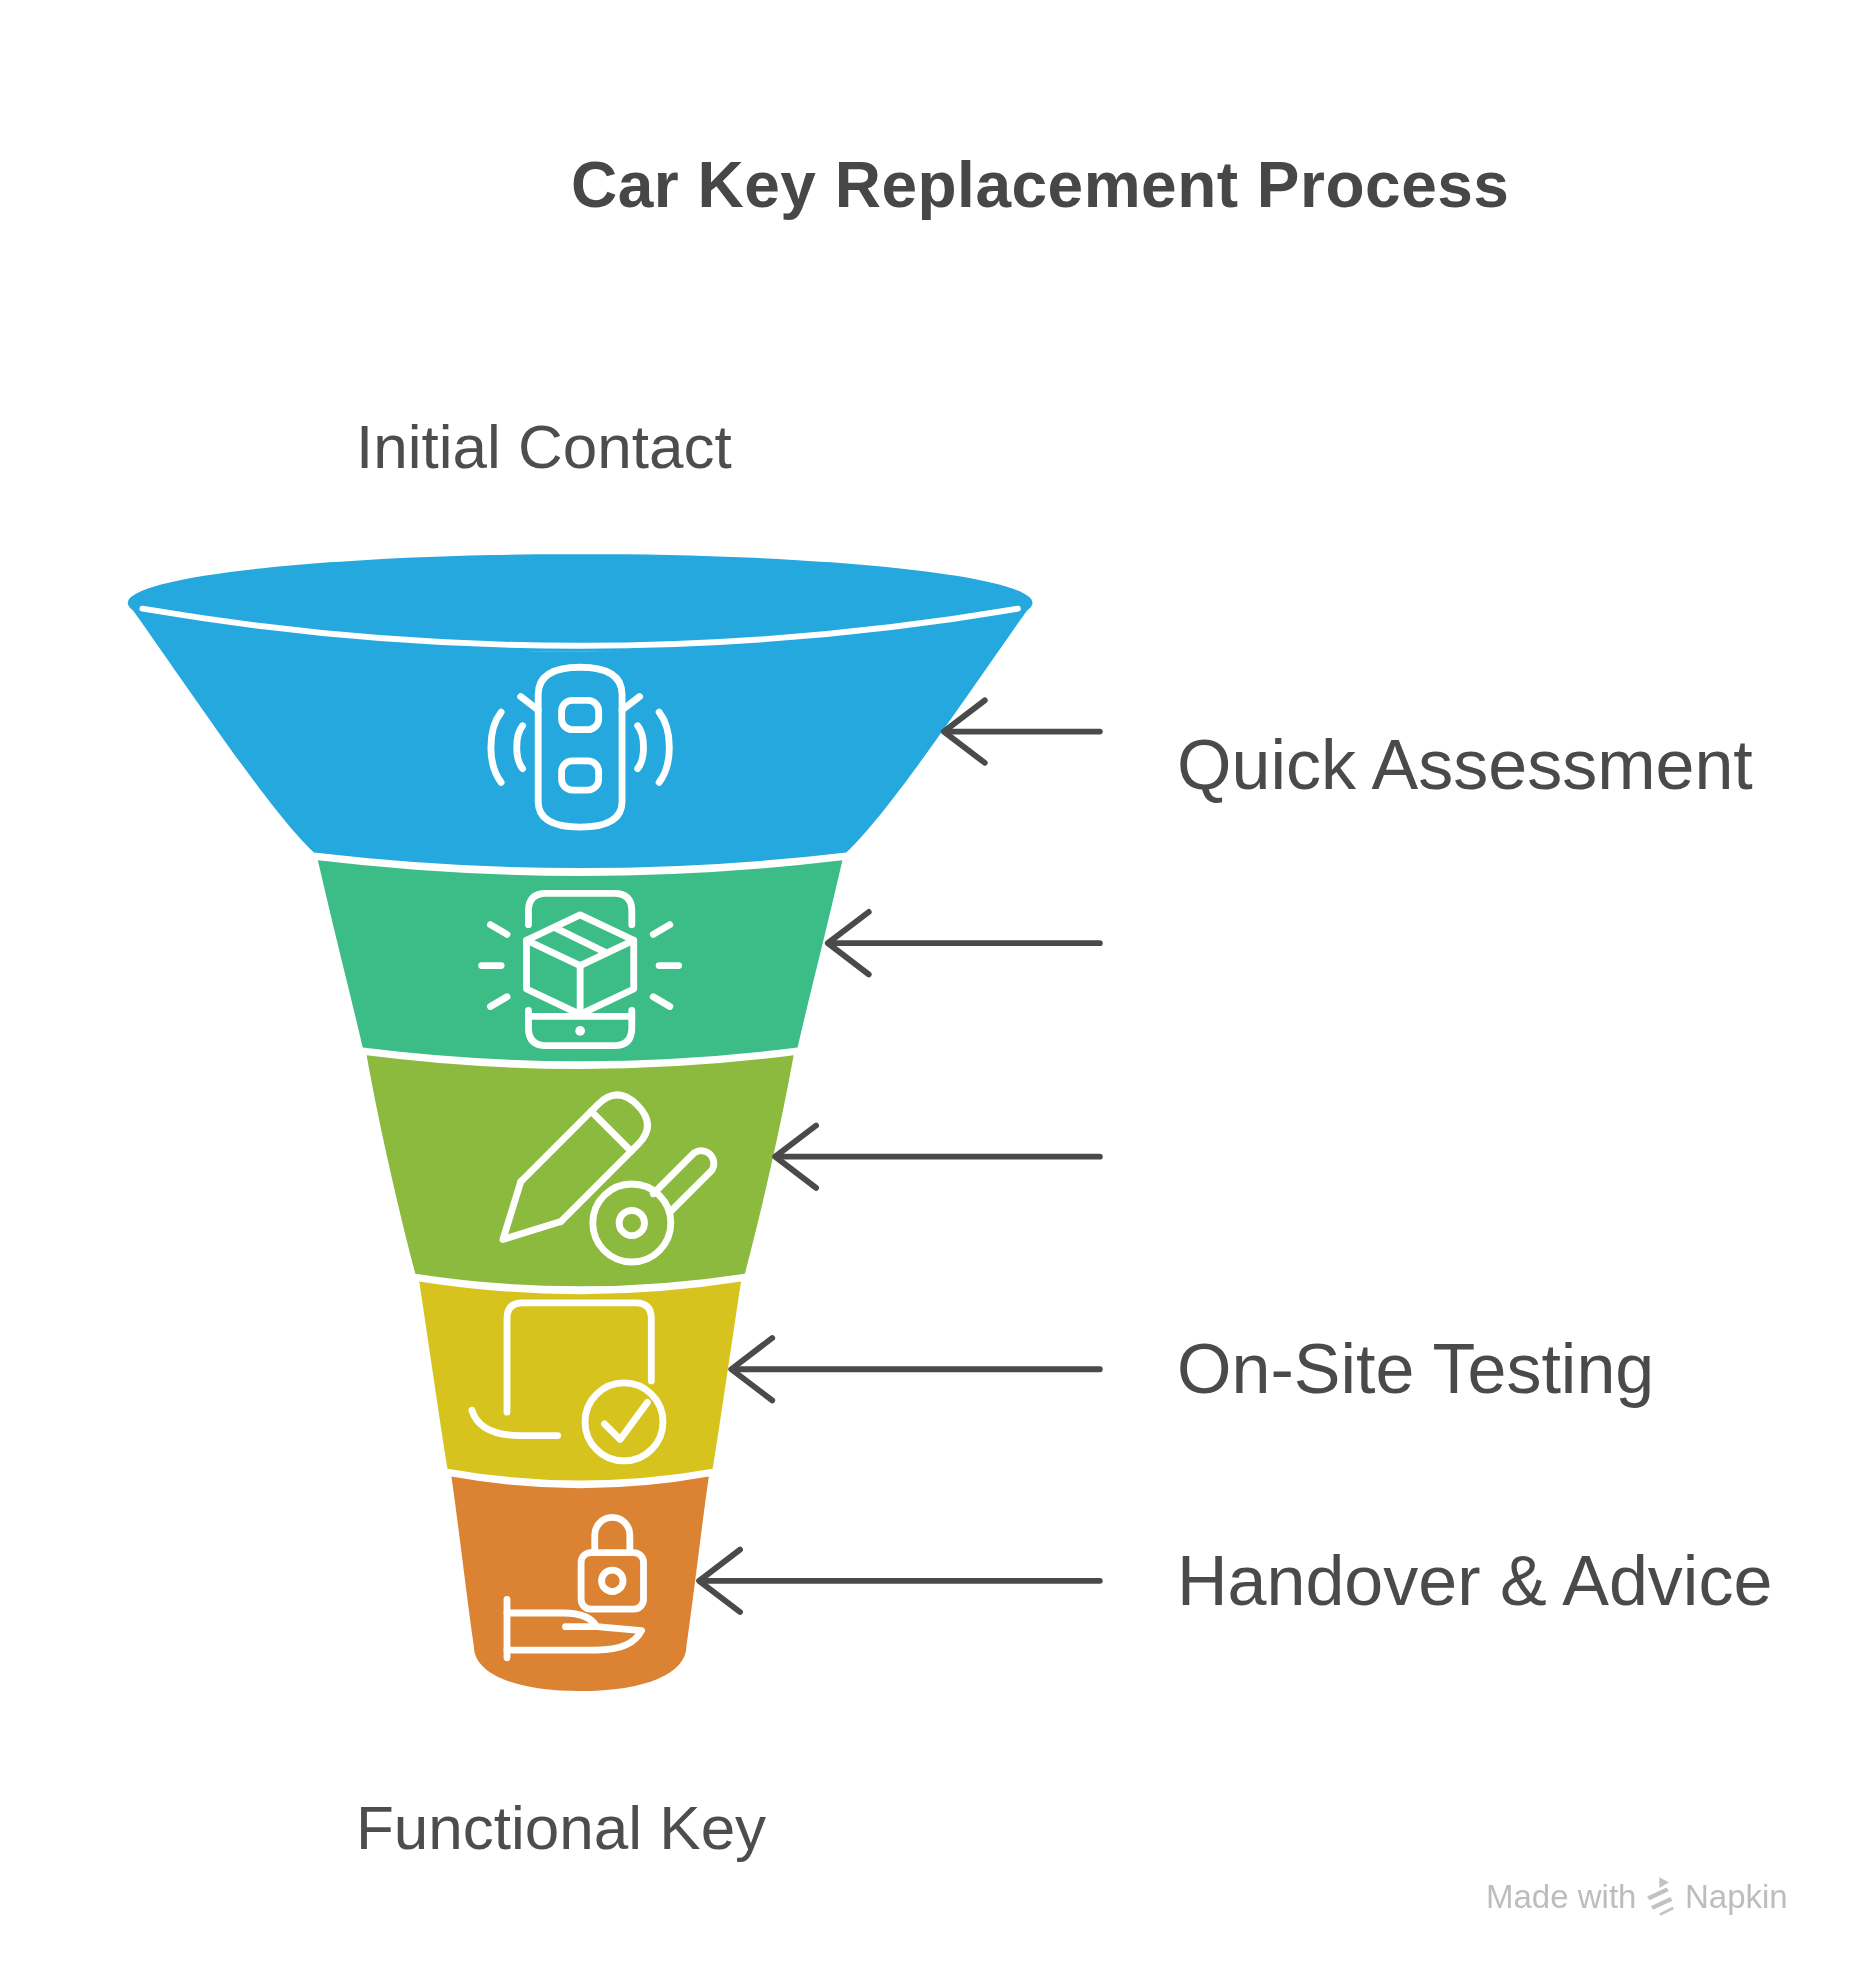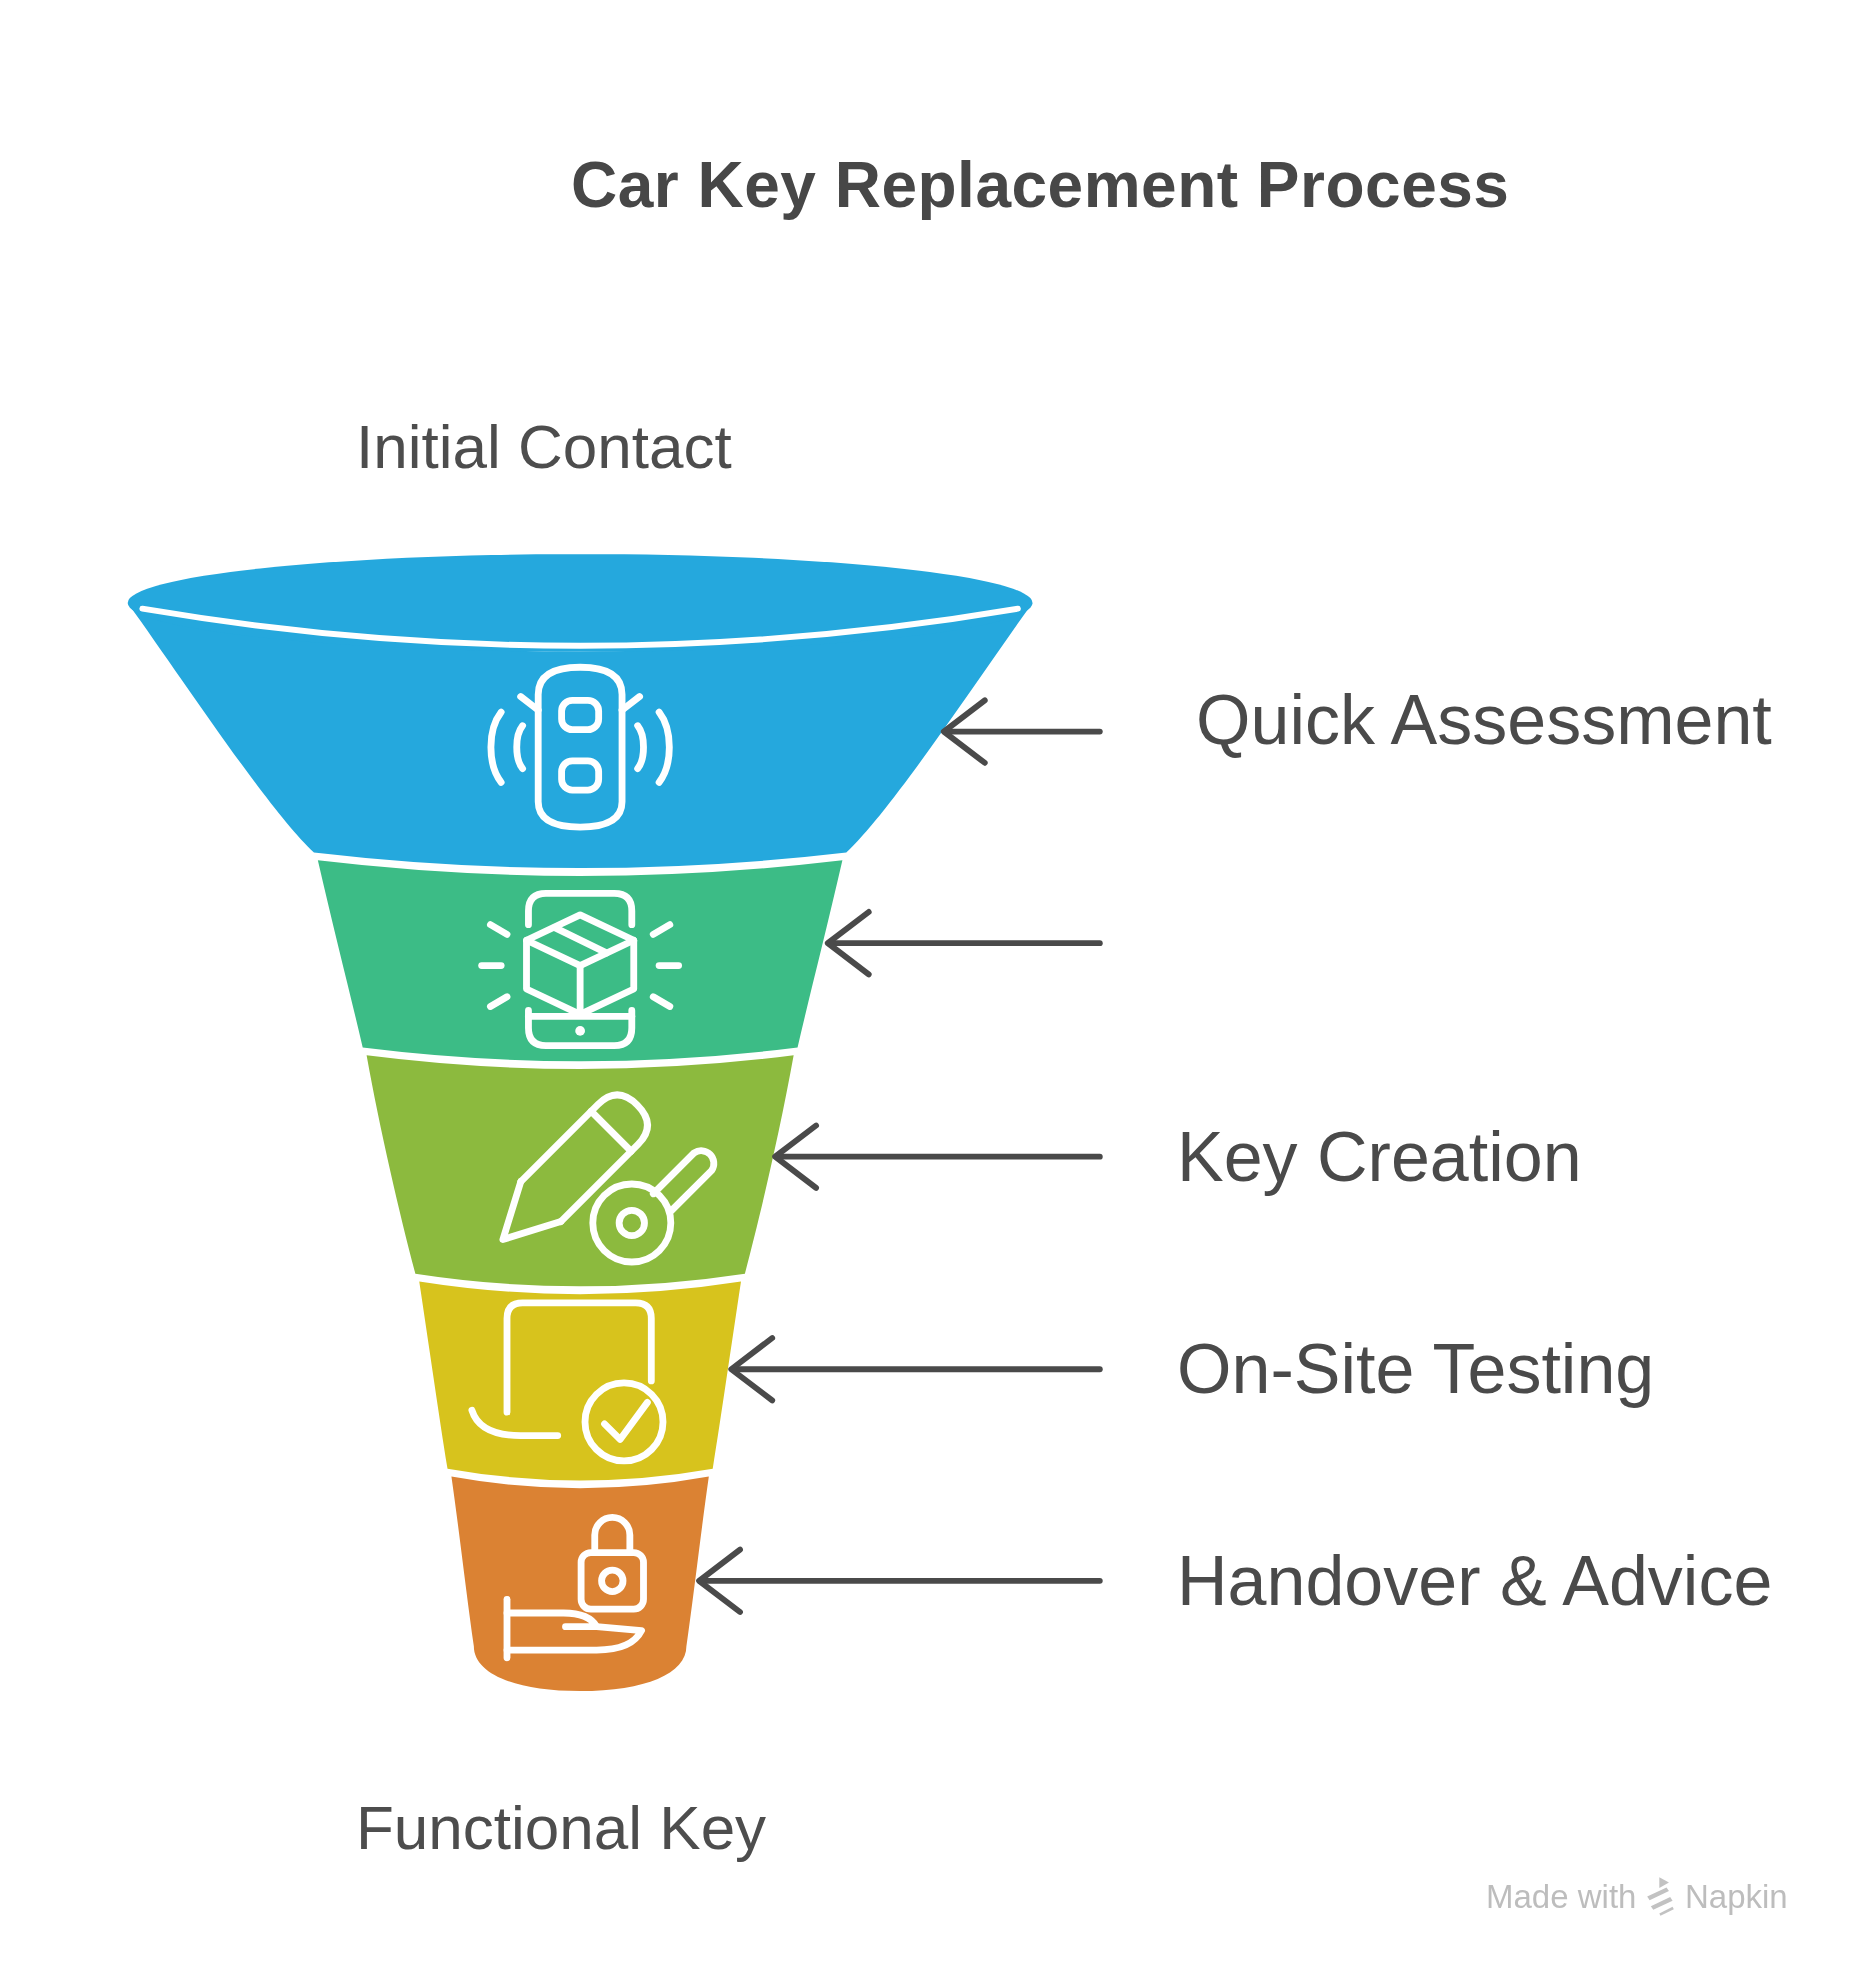--- a/index.html
+++ b/index.html
@@ -18,21 +18,21 @@
   }
   .flow-label{
     font-size:62px;color:#4d4d4d;line-height:74px;white-space:nowrap;
   }
   #initial-contact{left:356px;top:410px;}
   #functional-key{left:356px;top:1791px;text-align:right;}
   .step-label{
     position:absolute;left:1177px;
     font-size:70px;color:#4a4a4a;line-height:84px;white-space:nowrap;
   }
-  #step-label-0{top:678px;margin-left:19px;}
+  #step-label-0{top:723px;}
   #step-label-1{top:901px;}
   #step-label-2{top:1115px;}
   #step-label-3{top:1327px;}
   #step-label-4{top:1539px;}
   #funnel-svg{left:0;top:0;}
   #watermark{
     left:1486px;top:1869px;height:55px;
     display:flex;align-items:center;gap:9.8px;
     font-size:33px;color:#bdbdbd;white-space:nowrap;text-align:right;
   }
@@ -142,21 +142,20 @@
           <path d="M 792 1372 L 750 1404 L 792 1436"></path>
       </g>
       <g>
         <path d="M 1128 1621 L 721 1621"></path>
           <path d="M 759 1589 L 717 1621 L 759 1653"></path>
       </g>
     </g>
   </svg>
 
   <div id="step-label-0" class="step-label">Quick Assessment</div>
-  <div id="step-label-2" class="step-label">Key Creation</div>
   <div id="step-label-3" class="step-label">On-Site Testing</div>
   <div id="step-label-4" class="step-label">Handover &amp; Advice</div>
 
   <div id="functional-key" class="abs flow-label">Functional Key</div>
 
   <div id="watermark" class="abs">
     <span>Made with</span>
     <svg width="29" height="39" viewBox="0 0 24 32">
       <path fill="#c2c2c2" d="M 11 0 L 19 4.5 L 11 9 Z"></path>
       <path fill="#c2c2c2" d="M 1 16 L 17 8.5 L 19 11.5 L 3 19 Z"></path>

